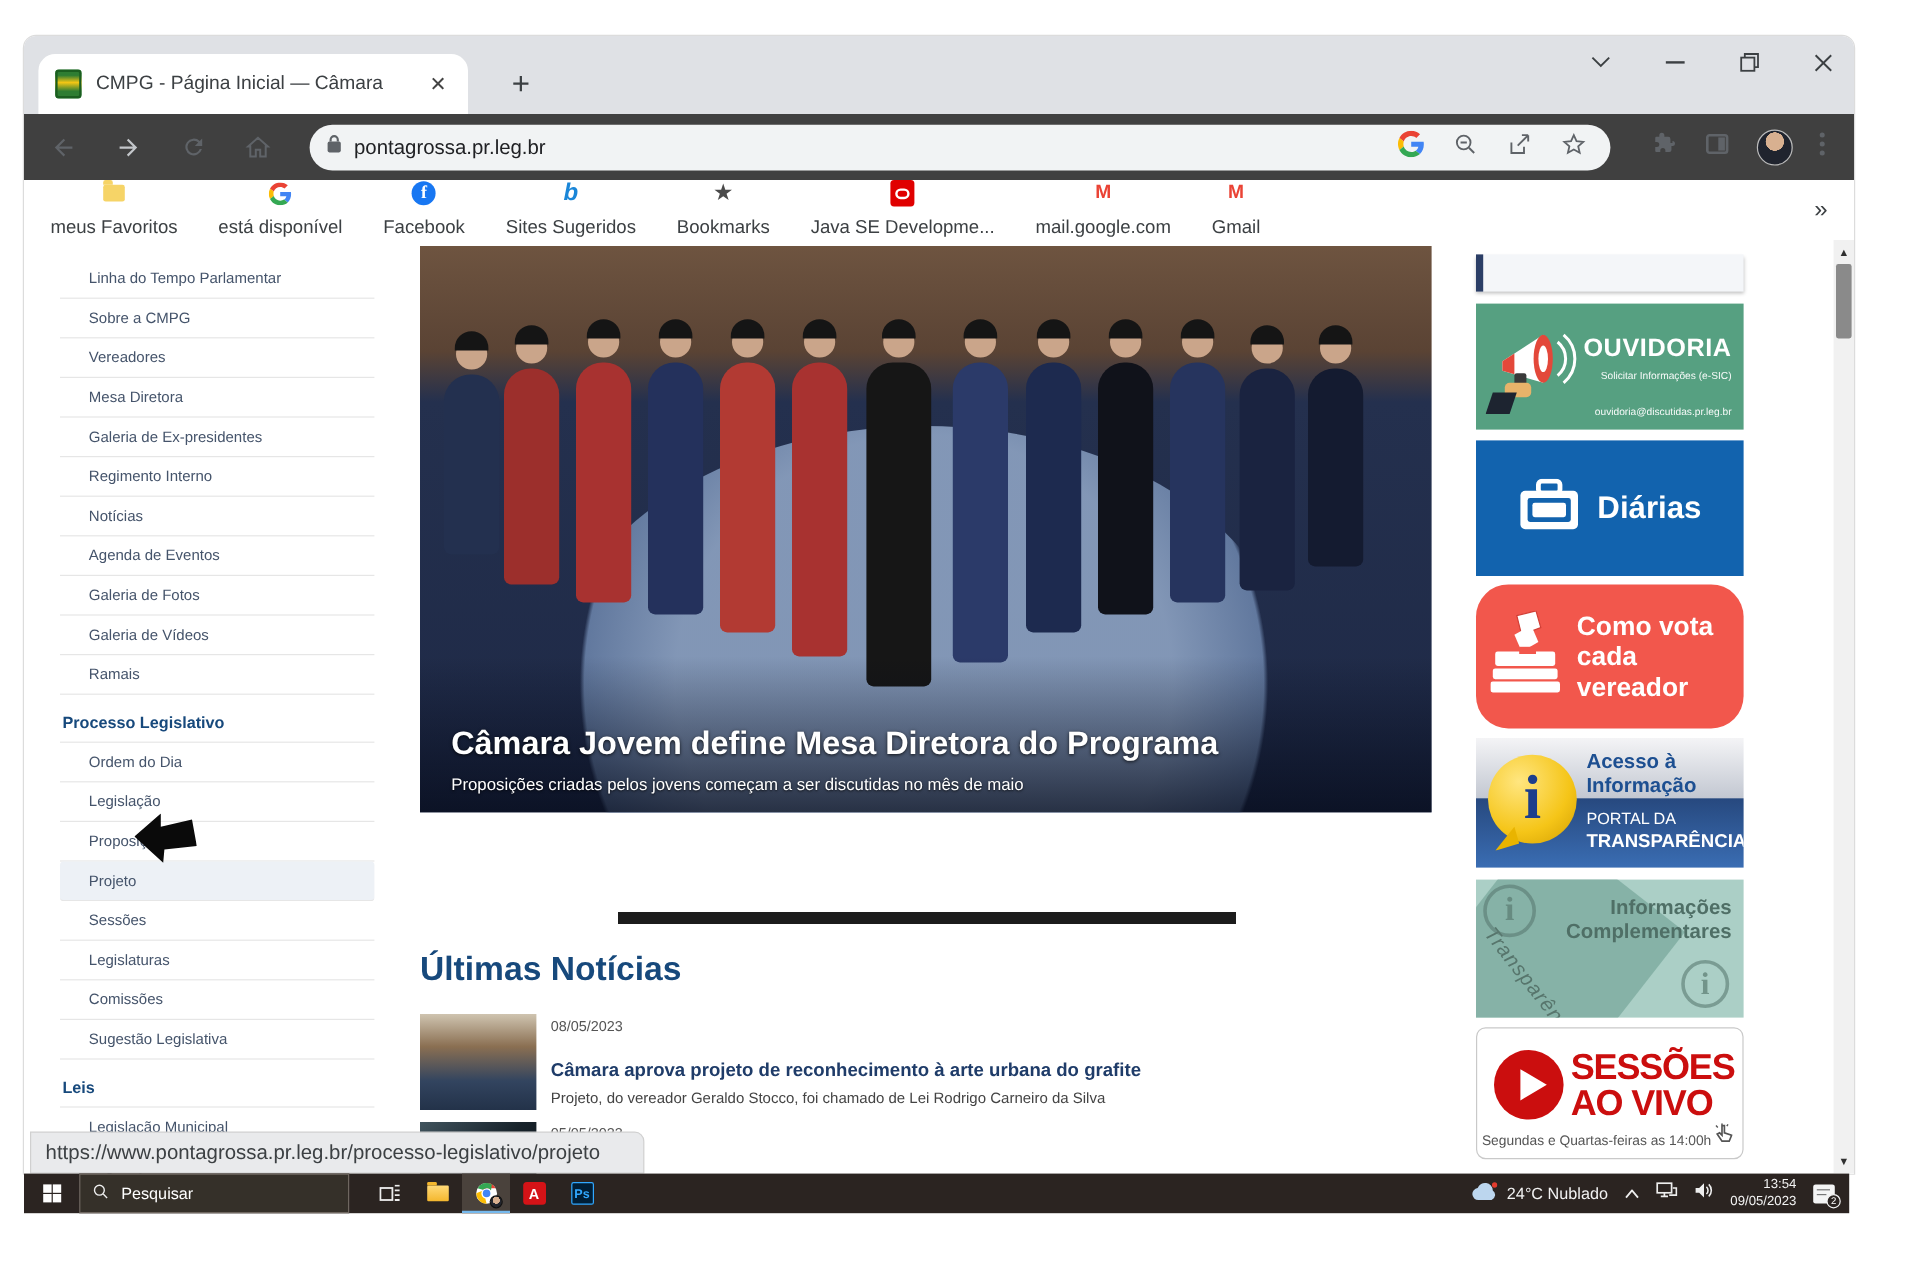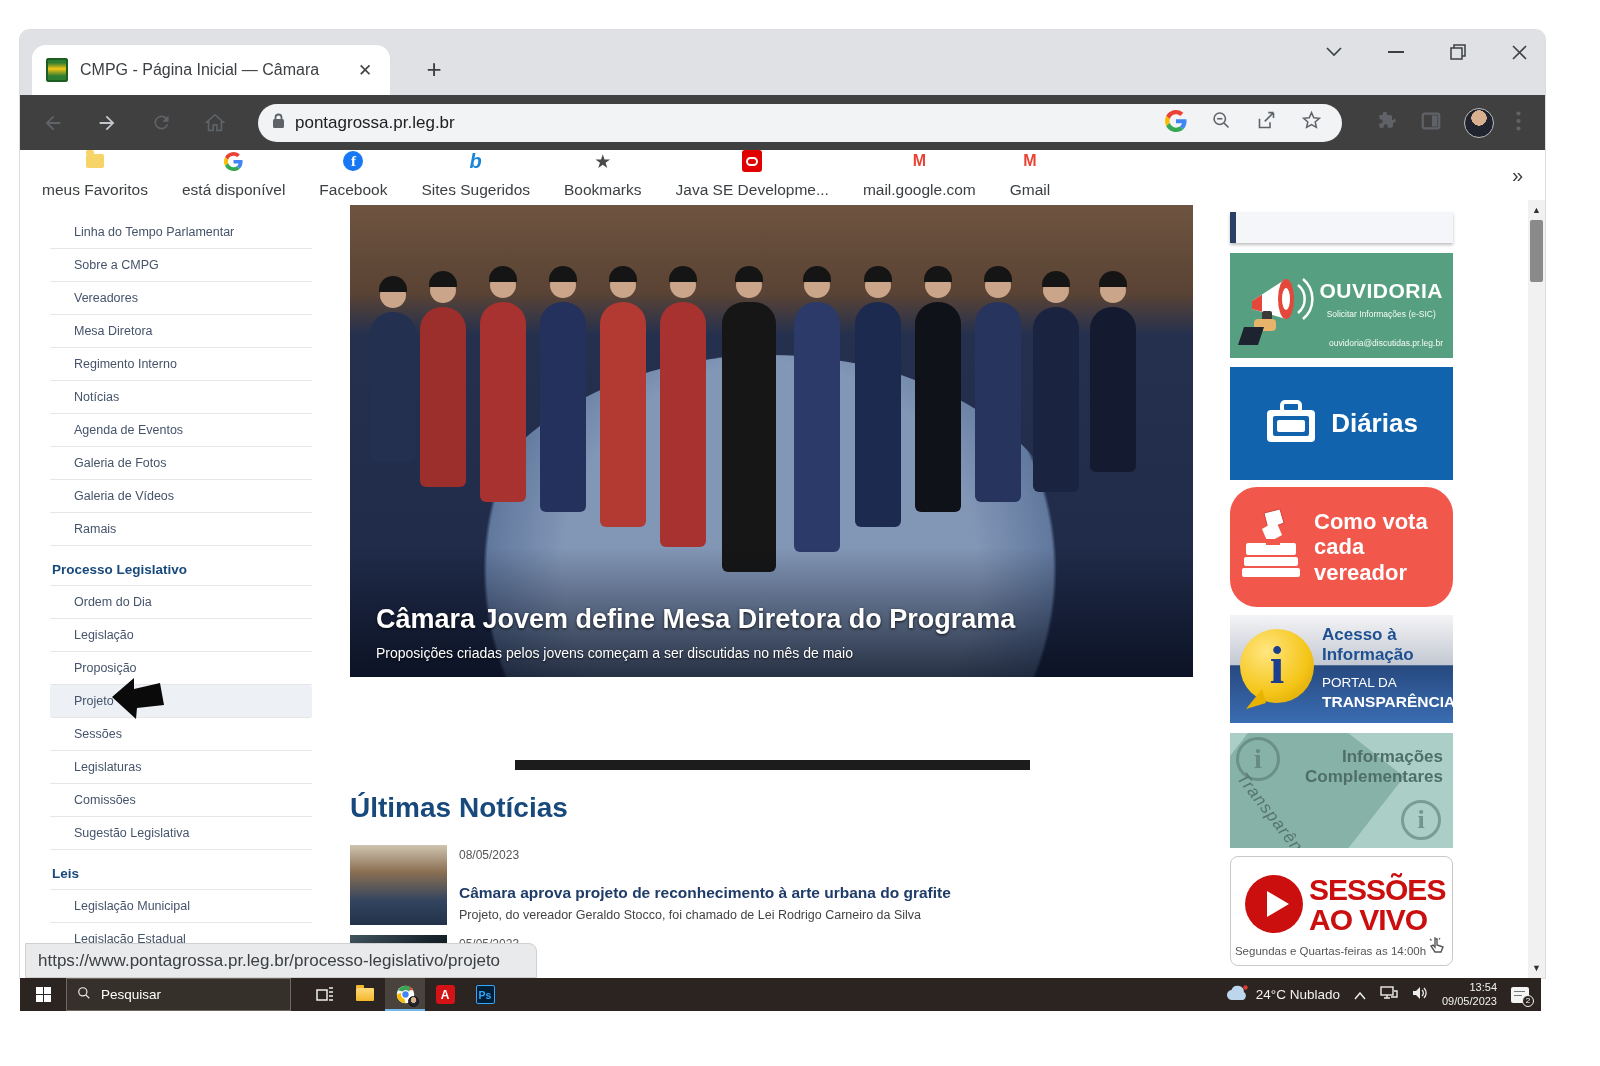--- a/index.html
+++ b/index.html
@@ -90,21 +90,21 @@
   .n-sub { font-size:12.5px; color:#444; margin-top:6px; }
   .news-item2-thumb { position:absolute; left:330px; top:735px; width:97px; height:60px;
            background:linear-gradient(135deg,#41545e 0,#18232b 55%,#0b1117 100%); }
   .news-item2-date { position:absolute; left:439px; top:737px; font-size:12px; color:#555; }
   .news-item2-title { position:absolute; left:525px; top:753px; font-size:15.5px; font-weight:bold; color:#1f3c69;margin-top:32px; }
   
   .rail { position:absolute; left:1210px; top:0; width:223px; }
   .banner { position:absolute; left:0; width:223px; color:#fff; overflow:hidden; }
   .b-partial { top:12px; height:31px; background:#f4f6f9; border-left:6px solid #2b3e66; box-shadow:0 2px 3px rgba(0,0,0,.25); }
   .b-ouvi { top:53px; height:105px; background:#56a081; }
-  .ouvi-text { position:absolute; right:10px; top:26px; text-align:center; }
+  .ouvi-text { position:absolute; right:10px; top:26px; text-align:right; }
   .ouvi-title { font-size:21px; font-weight:bold; letter-spacing:.5px; }
   .ouvi-l1 { font-size:8.5px; margin-top:3px; opacity:.95; }
   .ouvi-l2 { position:absolute; right:10px; bottom:10px; font-size:8.5px; opacity:.95; }
   .b-diarias { top:167px; height:113px; background:#1263ae; display:flex; align-items:center; justify-content:center; gap:14px; }
   .diarias-label { font-size:26px; font-weight:bold; }
   .b-vota { top:287px; height:120px; background:#f2574c; display:flex; align-items:center; padding-left:12px; gap:10px;border-radius:27px; }
   .vota-label { font-size:22px; font-weight:bold; line-height:1.15; }
   .b-acesso { top:415px; height:108px; background:linear-gradient(180deg,#f4f4f6 0,#c3c8d2 46%,#27497f 47%,#3a6db3 100%); }
   .acesso-top { position:absolute; left:92px; top:10px; color:#1d4f91; font-weight:bold; font-size:17px; line-height:1.15; }
   .acesso-b1 { position:absolute; left:92px; top:60px; color:#fff; font-size:13.5px; }
@@ -334,20 +334,21 @@
     <span class="overflow-ch">»</span>
   </div>
 
   <div class="content">
 
     <div class="sidebar">
       <div class="srow">Linha do Tempo Parlamentar</div>
       <div class="srow">Sobre a CMPG</div>
       <div class="srow">Vereadores</div>
       <div class="srow">Mesa Diretora</div>
+      <div class="srow">Galeria de Ex-presidentes</div>
       <div class="srow">Regimento Interno</div>
       <div class="srow">Notícias</div>
       <div class="srow">Agenda de Eventos</div>
       <div class="srow">Galeria de Fotos</div>
       <div class="srow">Galeria de Vídeos</div>
       <div class="srow">Ramais</div>
       <div class="shead">Processo Legislativo</div>
       <div class="srow">Ordem do Dia</div>
       <div class="srow">Legislação</div>
       <div class="srow">Proposição</div>

